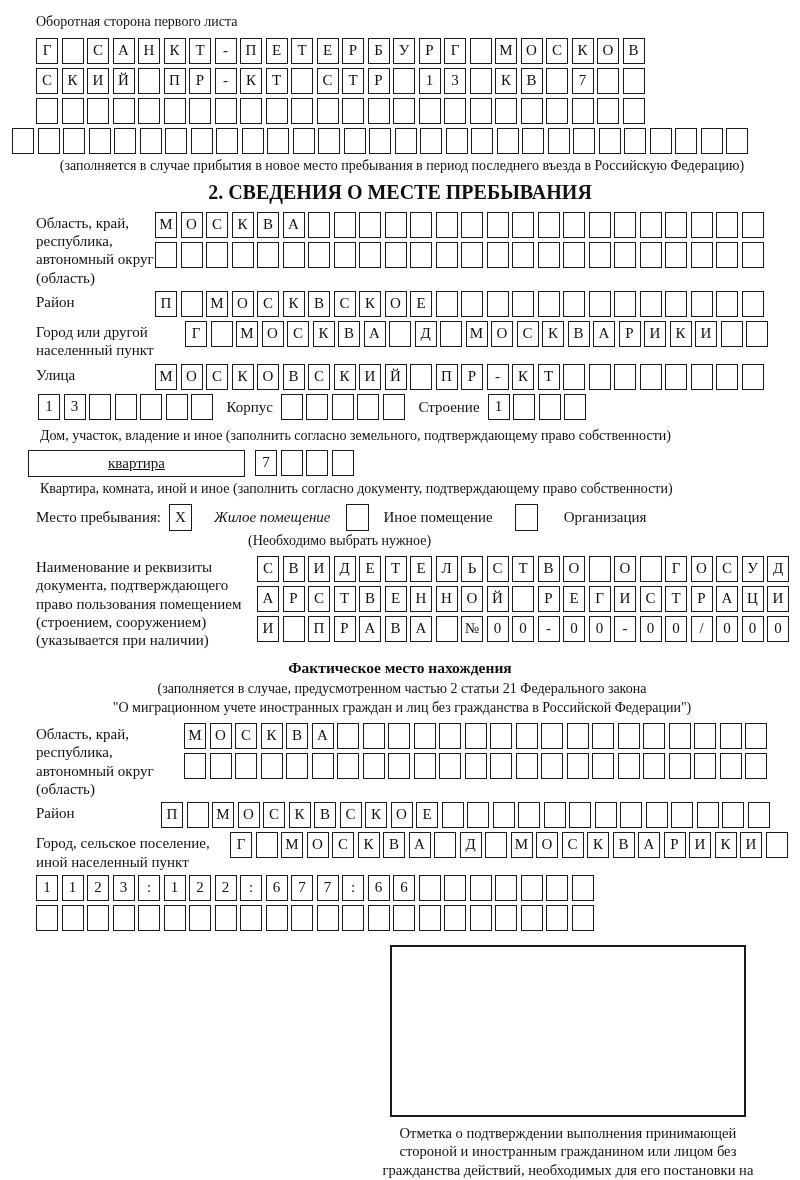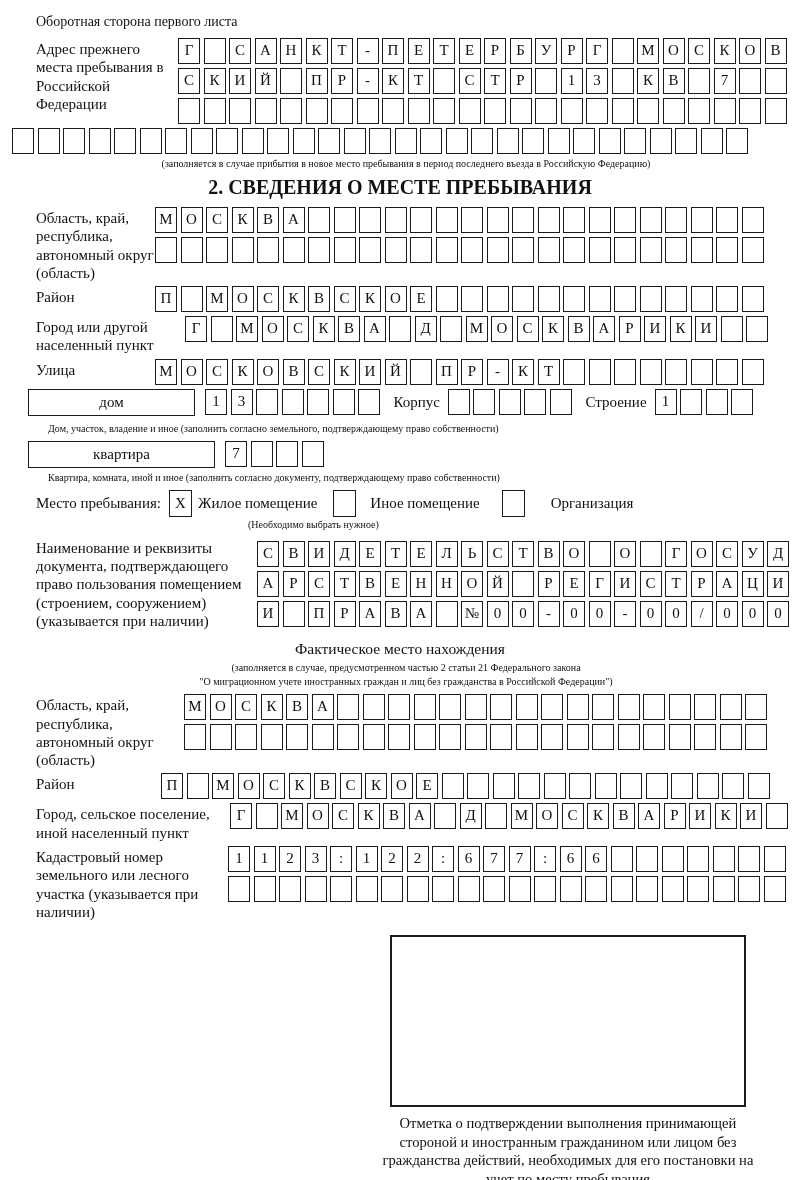--- a/index.html
+++ b/index.html
@@ -16,24 +16,24 @@
   .cell{
     display:inline-block;box-sizing:border-box;flex:none;
     width:22px;height:26px;margin-right:3.5px;
     border:1.6px solid #1b1b1b;background:#fff;
     text-align:center;line-height:23px;font-size:15px;
   }
   
   .frow{display:flex;align-items:flex-start;margin-bottom:4px;}
   .flabel{flex:none;line-height:1.22;padding-top:2px;}
   .fboxes{flex:none;}
-  .note{font-size:10px;line-height:1.2;margin:2px 0 6px 12px;}
+  .note{font-size:14px;line-height:1.2;margin:2px 0 6px 4px;}
   .note.center{text-align:center;}
   .h-bold{font-weight:bold;text-align:center;font-size:20px;margin:6px 0 8px 0;}
-  .h-bold2{font-weight:normal;text-align:center;font-size:15.5px;margin:10px 0 4px 0;}
+  .h-bold2{font-weight:bold;text-align:center;font-size:15.5px;margin:10px 0 4px 0;}
   
   .nrect{
     box-sizing:border-box;border:1.6px solid #1b1b1b;height:27px;
     display:flex;align-items:center;justify-content:center;flex:none;
     font-size:15px;background:#fff;
   }
   .inline-lbl{flex:none;line-height:27px;padding:0 8px 0 10px;}
   
   .chk{
     box-sizing:border-box;flex:none;width:23px;height:27px;
@@ -43,31 +43,30 @@
   .chkrow{display:flex;align-items:center;margin:6px 0 2px 0;}
   .chkrow .txt{line-height:27px;}
   .stamp-box{
     box-sizing:border-box;border:2px solid #1b1b1b;background:#fff;
     width:356px;height:172px;margin-left:354px;margin-top:14px;
   }
   .stamp-caption{
     width:372px;margin-left:346px;margin-top:7px;
     text-align:center;font-size:14.6px;line-height:1.27;
   }
-  .mt2{margin-top:4px;align-items:center;} .mt8{margin-top:8px;}
+  .mt2{margin-top:4px;} .mt8{margin-top:8px;}
 </style>
 </head>
 <body>
 
 <div class="sheet">
 
   <div class="hdr-right">Оборотная сторона первого листа</div>
 
   <div class="frow mt8">
-    <div class="flabel" style="width:142px;">Адрес прежнего места пребывания в Российской Федерации</div>
     <div class="fboxes">
       <div class="boxes">
           <span class="cell">Г</span>
           <span class="cell"></span>
           <span class="cell">С</span>
           <span class="cell">А</span>
           <span class="cell">Н</span>
           <span class="cell">К</span>
           <span class="cell">Т</span>
           <span class="cell">-</span>
@@ -324,21 +323,20 @@
           <span class="cell"></span>
           <span class="cell"></span>
           <span class="cell"></span>
           <span class="cell"></span>
           <span class="cell"></span>
         </div>
     </div>
   </div>
 
   <div class="frow" style="margin-left:-8px;">
-    <div class="nrect" style="width:167px;">дом</div>
     <div class="boxes" style="margin-left:10px;">
         <span class="cell">1</span>
         <span class="cell">3</span>
         <span class="cell"></span>
         <span class="cell"></span>
         <span class="cell"></span>
         <span class="cell"></span>
         <span class="cell"></span>
       </div>
     <div class="inline-lbl">Корпус</div>
@@ -353,34 +351,34 @@
     <div class="boxes">
         <span class="cell">1</span>
         <span class="cell"></span>
         <span class="cell"></span>
         <span class="cell"></span>
       </div>
   </div>
   <div class="note">Дом, участок, владение и иное (заполнить согласно земельного, подтверждающему право собственности)</div>
 
   <div class="frow" style="margin-left:-8px;">
-    <div class="nrect" style="width:187px;">квартира</div>
+    <div class="nrect" style="width:217px;text-decoration:underline;">квартира</div>
     <div class="boxes" style="margin-left:10px;">
         <span class="cell">7</span>
         <span class="cell"></span>
         <span class="cell"></span>
         <span class="cell"></span>
       </div>
   </div>
   <div class="note">Квартира, комната, иной и иное (заполнить согласно документу, подтверждающему право собственности)</div>
 
   <div class="chkrow">
     <span class="txt">Место пребывания:</span>
     <span class="chk" style="margin-left:8px;">X</span>
-    <span class="txt" style="margin-left:6px;">Жилое помещение</span>
+    <span class="txt" style="margin-left:22px;font-style:italic;">Жилое помещение</span>
     <span class="chk" style="margin-left:16px;"></span>
     <span class="txt" style="margin-left:14px;">Иное помещение</span>
     <span class="chk" style="margin-left:22px;"></span>
     <span class="txt" style="margin-left:26px;text-align:right;">Организация</span>
   </div>
   <div class="note" style="margin-left:212px;">(Необходимо выбрать нужное)</div>
 
   <div class="frow mt2">
     <div class="flabel" style="width:221px;">Наименование и реквизиты документа, подтверждающего право пользования помещением (строением, сооружением) (указывается при наличии)</div>
     <div class="fboxes">
@@ -572,21 +570,20 @@
           <span class="cell">Р</span>
           <span class="cell">И</span>
           <span class="cell">К</span>
           <span class="cell">И</span>
           <span class="cell"></span>
         </div>
     </div>
   </div>
 
   <div class="frow">
-    <div class="flabel" style="width:192px;">Кадастровый номер земельного или лесного участка (указывается при наличии)</div>
     <div class="fboxes">
       <div class="boxes">
           <span class="cell">1</span>
           <span class="cell">1</span>
           <span class="cell">2</span>
           <span class="cell">3</span>
           <span class="cell">:</span>
           <span class="cell">1</span>
           <span class="cell">2</span>
           <span class="cell">2</span>

